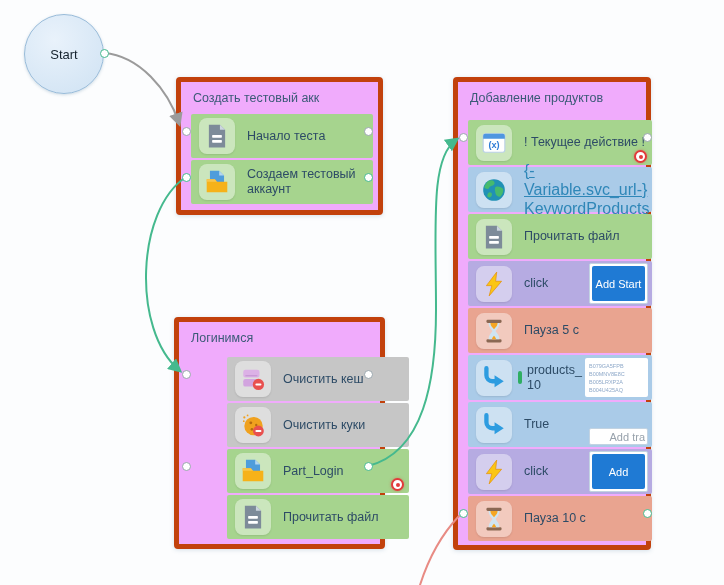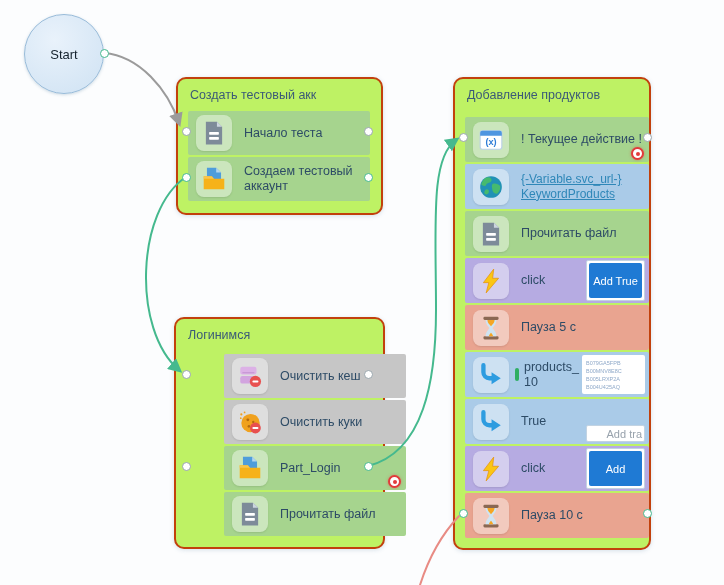--- a/index.html
+++ b/index.html
@@ -9,21 +9,21 @@
   }
   
   .start{
     position:absolute;left:24px;top:14px;width:80px;height:80px;border-radius:50%;
     background:radial-gradient(circle at 38% 32%, #e9f2fb, #cfe2f3);
     border:1.5px solid #98bbd9;display:flex;align-items:center;justify-content:center;
     font-size:13px;color:#15222e;box-shadow:0 1px 3px rgba(100,140,170,.3);z-index:2;box-sizing:border-box;
   }
   
   .group{
-    position:absolute;background:#bef264;border:2px solid #c2410c;border-radius:10px;
+    position:absolute;background:#f0abfc;border:5px solid #c2410c;border-radius:4px;
     box-shadow:0 1px 4px rgba(100,140,170,.25);z-index:2;box-sizing:border-box;
   }
   .gtitle{font-size:12.5px;color:#3b5a77;padding:9px 12px 0;}
   .rows{position:absolute;}
   #g1{left:176px;top:77px;width:207px;height:138px;}
   #g1 .rows{left:10px;top:32px;width:182px;}
   #g2{left:174px;top:317px;width:211px;height:232px;}
   #g2 .rows{left:12px;top:35px;width:182px;padding-left:36px;}
   #g3{left:453px;top:77px;width:198px;height:473px;}
   #g3 .rows{left:10px;top:38px;width:184px;}
@@ -35,21 +35,21 @@
   .row.gray{background:#c6c6c6;}
   .row.blue{background:#aacbe8;}
   .row.purple{background:#b6abe2;}
   .row.salmon{background:#e9a490;}
   .iconbox{
     width:36px;height:36px;border-radius:8px;background:rgba(255,255,255,.42);
     display:flex;align-items:center;justify-content:center;flex:0 0 36px;
     box-shadow:0 1px 2px rgba(0,0,0,.10);
   }
   .blabel{margin-left:12px;font-size:12.5px;color:#2d4b66;line-height:1.2;white-space:pre-line;}
-  .blabel.link span{display:block;text-decoration:underline;color:#2f87b8;font-size:12px;cursor:pointer;}
+  .blabel.link span{display:block;text-decoration:underline;color:#2f87b8;font-size:16px;cursor:pointer;}
   .varbar{width:4px;height:13px;background:#2fae62;border-radius:2px;margin-left:6px;flex:0 0 4px;}
   .varbar + .blabel{margin-left:5px;}
   
   .panel{position:absolute;right:4px;top:2px;bottom:2px;width:59px;background:#fff;border:1px solid #c2d3e2;border-radius:2px;overflow:hidden;box-sizing:border-box;}
   .panel.codes{width:63px;top:3px;bottom:3px;border:none;display:flex;flex-direction:column;justify-content:center;padding-left:4px;font-size:5.5px;line-height:8px;color:#8fa9c9;letter-spacing:0;}
   .panel.note{display:flex;align-items:center;justify-content:flex-end;font-size:11px;color:#98a2ac;padding-right:2px;white-space:nowrap;margin-top:24px;}
   .bluebtn{position:absolute;inset:2px;background:#1f7ad4;color:#fff;border:none;border-radius:2px;font-size:11px;font-family:inherit;padding:0;cursor:pointer;}
   
   .bp{position:absolute;width:13px;height:13px;border-radius:50%;border:2px solid #e23b3b;background:#fff;box-sizing:border-box;right:5px;bottom:2px;z-index:6;box-shadow:0 0 3px rgba(226,59,59,.5);}
   .bp::after{content:"";position:absolute;inset:2.5px;background:#e23b3b;border-radius:50%;}
@@ -204,21 +204,21 @@
           <span class="blabel">Прочитать файл</span>
         </div>
         <div class="row purple">
           <span class="iconbox">
             <svg viewBox="0 0 24 24" width="26" height="26">
               <path d="M14.5 1L5 13.5h5L7.5 23 19 9.5h-5.5z" fill="#fbc614" stroke="#e59311" stroke-width=".7"></path>
             </svg>
           </span>
           <span class="blabel">click</span>
           <span class="panel">
-            <button class="bluebtn">Add True</button>
+            <button class="bluebtn">Add Start</button>
           </span>
         </div>
         <div class="row salmon">
           <span class="iconbox">
             <svg viewBox="0 0 24 24" width="26" height="26">
               <rect x="5" y="1.5" width="14" height="3" rx="1.2" fill="#8a6853"></rect>
               <rect x="5" y="19.5" width="14" height="3" rx="1.2" fill="#8a6853"></rect>
               <path d="M7 4.5h10c0 3.5-2.2 5.5-3.6 7.5 1.4 2 3.6 4 3.6 7.5H7c0-3.5 2.2-5.5 3.6-7.5C9.2 10 7 8 7 4.5z" fill="#cfe4f2"></path>
               <path d="M8.7 4.5h6.6c0 2.6-1.8 4-3.3 5.8-1.5-1.8-3.3-3.2-3.3-5.8z" fill="#f5a623"></path>
               <path d="M10 19.5h4c-.4-1.4-1.2-2.3-2-3.2-.8.9-1.6 1.8-2 3.2z" fill="#f5a623"></path>

